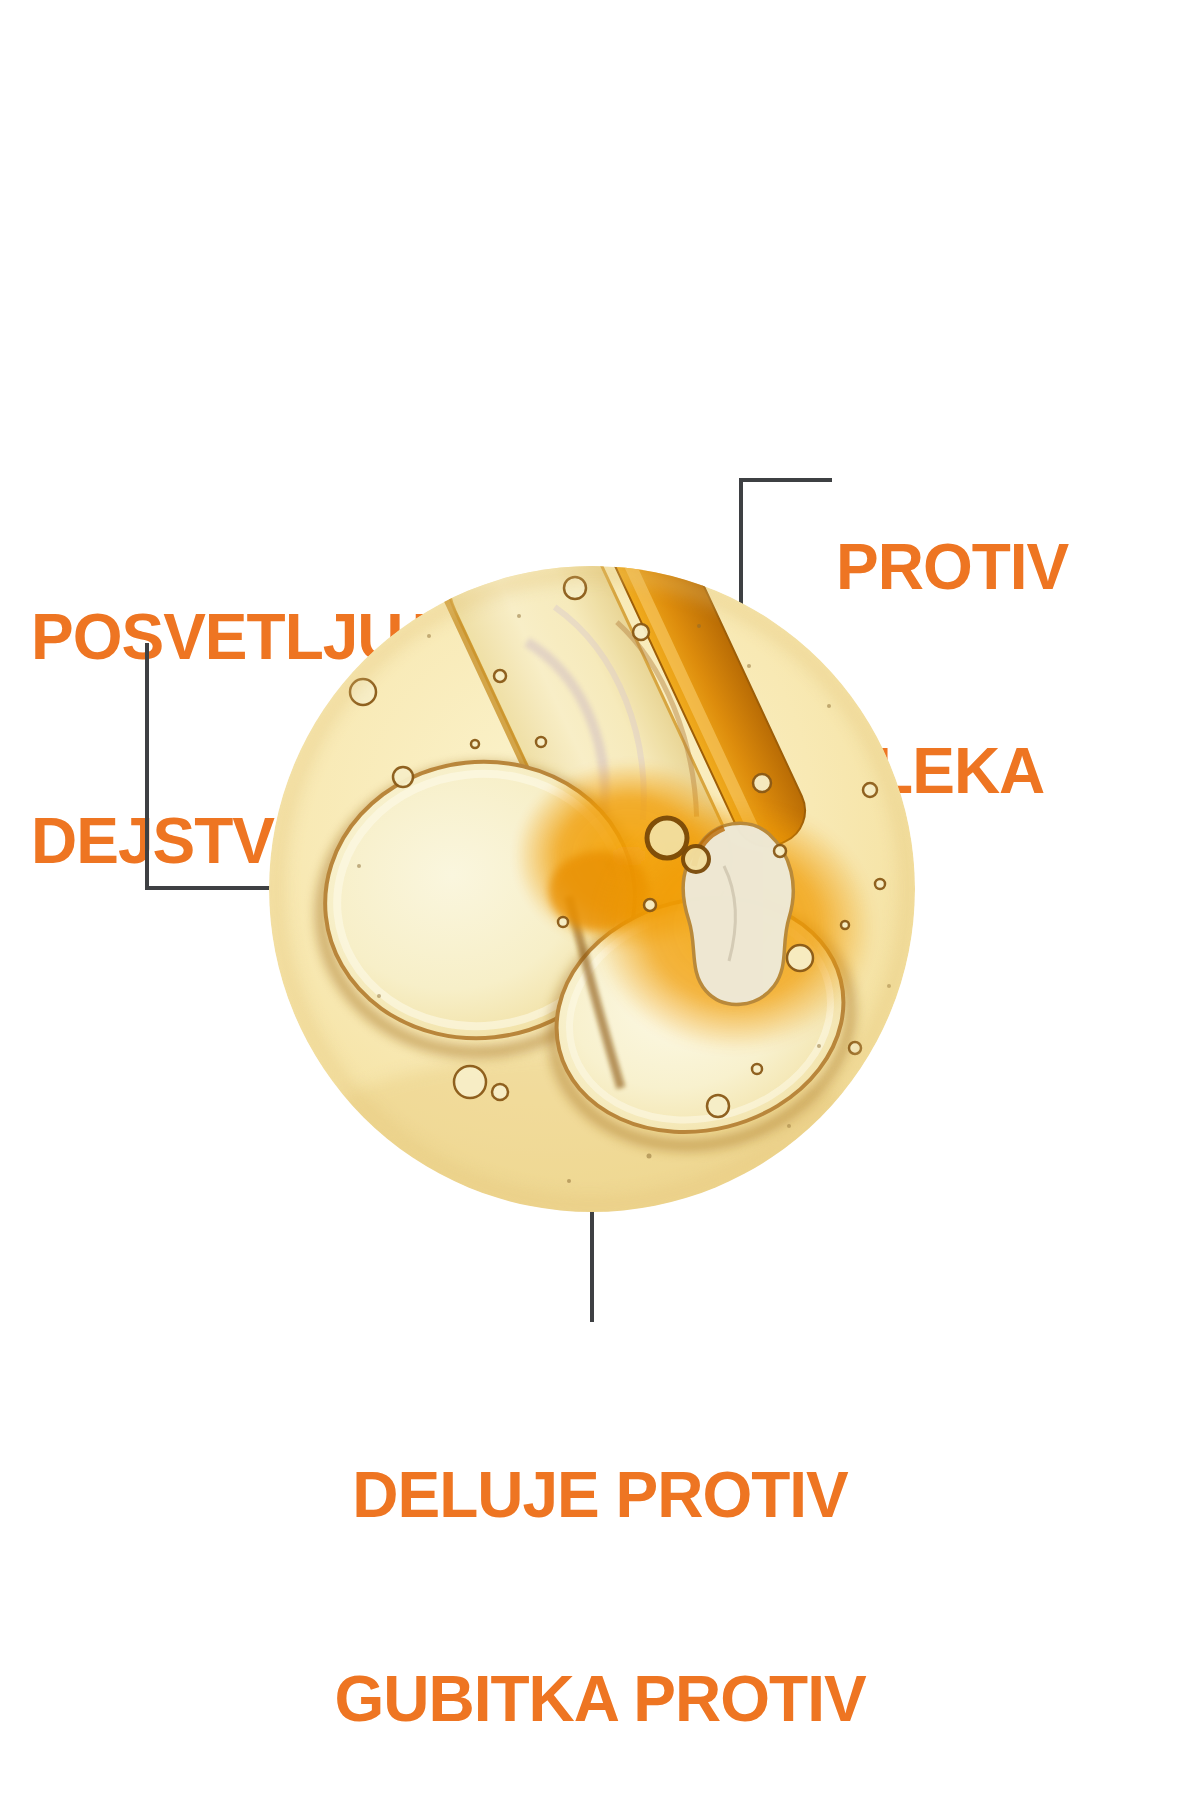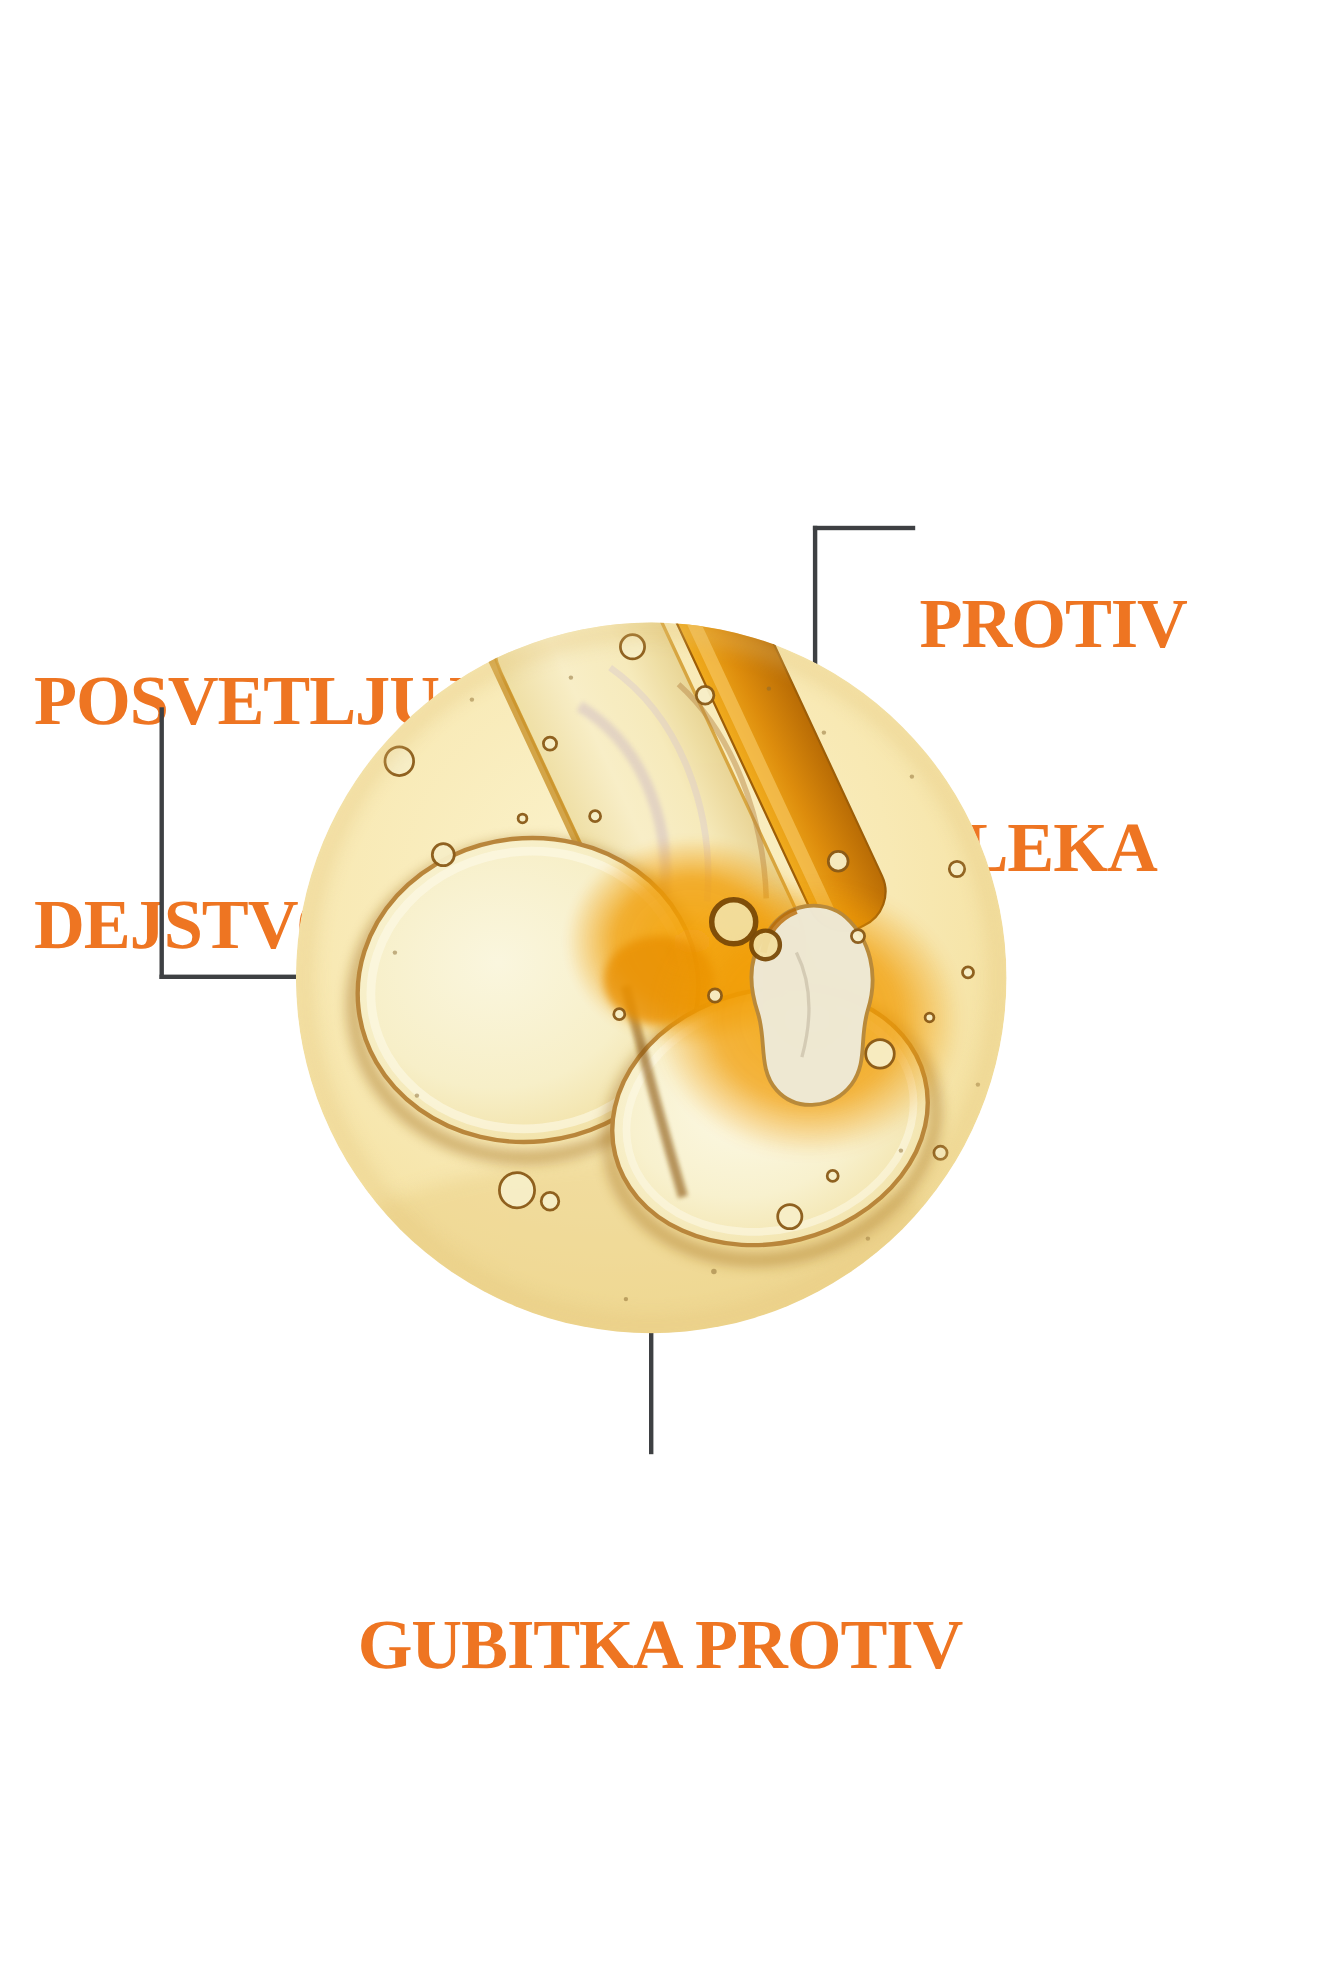--- a/index.html
+++ b/index.html
@@ -8,21 +8,21 @@
     --background:#FFFFFF;
   }
   html,body{margin:0;padding:0;}
   body{background:#e9e9e9;font-family:"Liberation Sans",sans-serif;}
   .canvas{
     position:relative;width:1200px;height:1800px;margin:0 auto;
     background:var(--background);overflow:hidden;
   }
   .callout-label{
     position:absolute;
-    font-family:Liberation Serif, serif;
+    font-family:Liberation Sans, sans-serif;
     font-weight:800;
     font-size:64px;
     line-height:68px;
     letter-spacing:-1px;
     color:var(--accent);
     white-space:pre;
   }
   .callout-label span{display:block;}
   .label-center{left:0;width:100%;text-align:center;}
   .cline{position:absolute;background:var(--connector);}
@@ -42,20 +42,21 @@
     <span>POSVETLJUJUĆE</span>
     <span>DEJSTVO</span>
   </div>
 
   <div class="callout-label" style="left:836px;top:397px;">
     <span>PROTIV</span>
     <span>FLEKA</span>
   </div>
 
   <div class="callout-label label-center" style="top:1325px;">
+    <span>DELUJE PROTIV</span>
     <span>GUBITKA PROTIV</span>
   </div>
 
   <div class="cline" style="left:145px;top:643px;width:4px;height:247px;"></div>
   <div class="cline" style="left:145px;top:886px;width:231px;height:4px;"></div>
   <div class="cdot" style="left:364px;top:878px;"></div>
 
   <div class="cline" style="left:739px;top:478px;width:93px;height:4px;"></div>
   <div class="cline" style="left:739px;top:478px;width:4px;height:254px;"></div>
   <div class="cdot" style="left:731px;top:730px;"></div>

